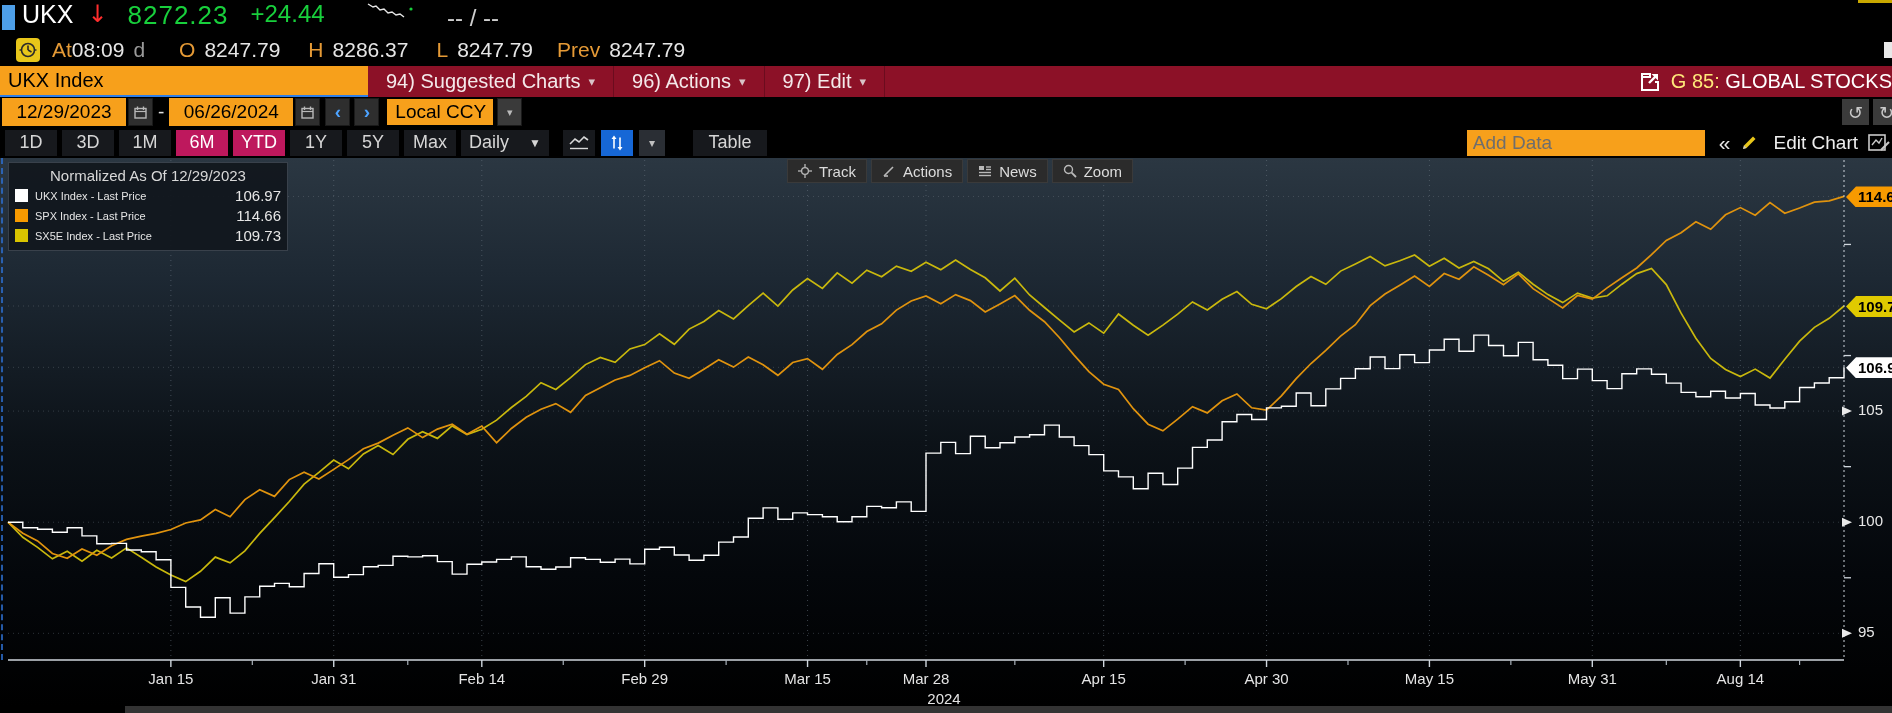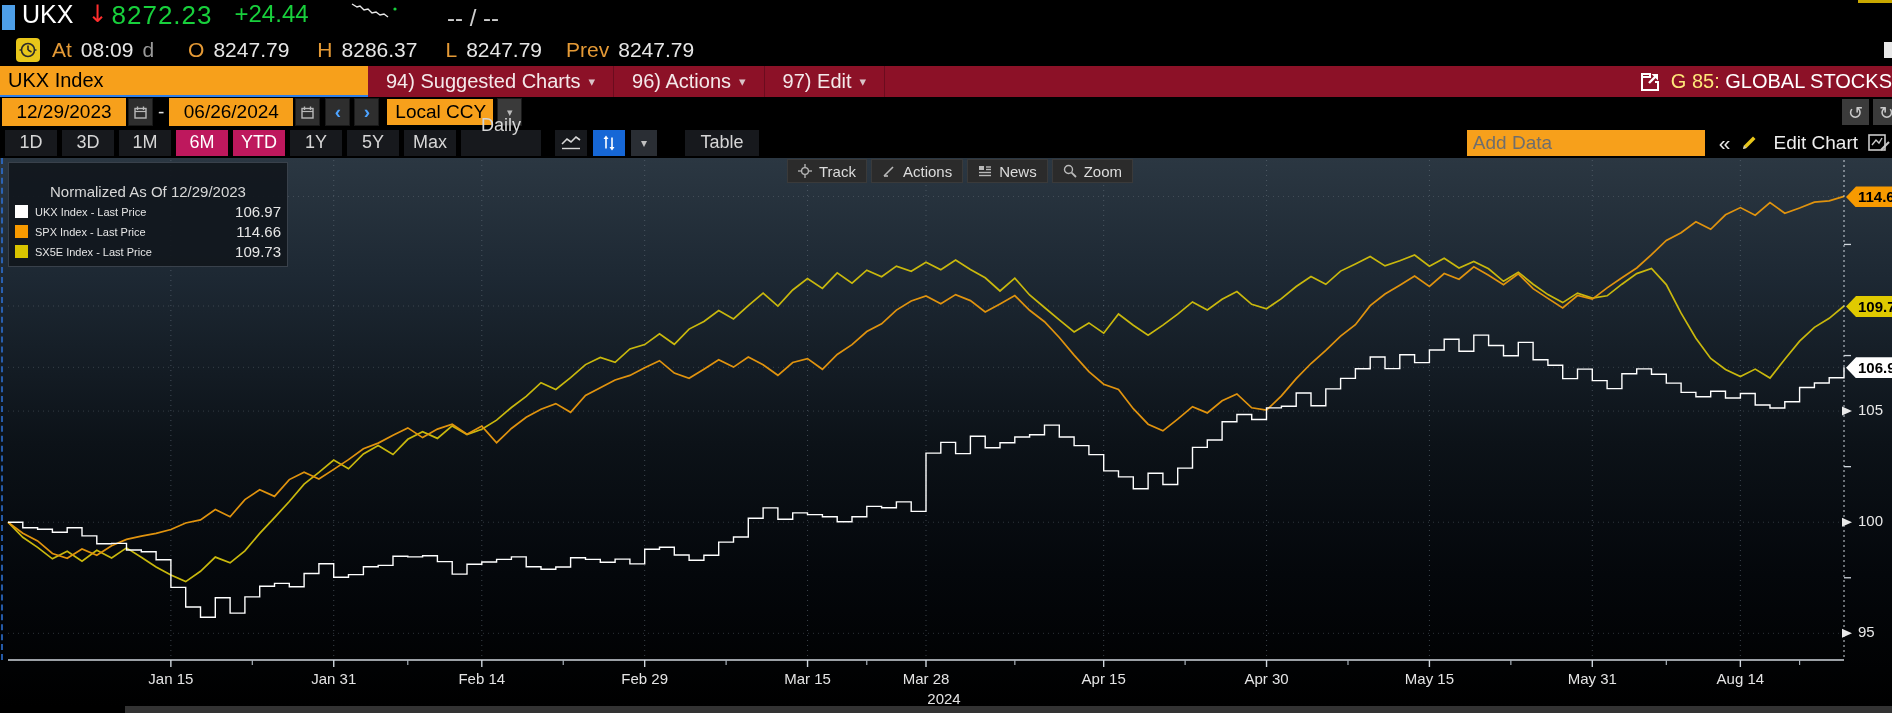--- a/index.html
+++ b/index.html
@@ -5,21 +5,21 @@
   html,body{margin:0;padding:0;background:#000;}
   body{width:1892px;height:713px;overflow:hidden;position:relative;
        font-family:"Liberation Sans","DejaVu Sans",sans-serif;}
   .screen{position:absolute;inset:0;background:#000;}
 
   
   .row1{position:absolute;left:0;top:0;width:1892px;height:33px;display:flex;}
   .panel-tab{position:absolute;left:2px;top:5px;width:13px;height:25px;background:#4e9fe8;}
   .ticker{margin-left:22px;color:#fff;font-size:25px;}
   .dn-arrow{margin-left:14px;color:#ff2d2d;font-size:24px;font-family:"DejaVu Sans",sans-serif;}
-  .last{margin-left:4px;color:#18d03c;font-size:26px;letter-spacing:1px;}
+  .last{margin-left:20px;color:#18d03c;font-size:26px;letter-spacing:1px;}
   .chg{margin-left:22px;color:#18d03c;font-size:24px;}
   .spark{margin-left:42px;}
   .bidask{position:absolute;left:447px;top:4px;color:#cfcfcf;font-size:24px;}
 
   
   .row2{position:absolute;left:0;top:33px;width:1892px;height:33px;display:flex;align-items:center;color:#e6e6e6;font-size:21px;}
   .row2 .lbl{color:#e59a36;}
   .row2 .dim{color:#9a9a9a;}
   .clockbtn{margin-left:16px;width:24px;height:24px;background:#e8c61a;border-radius:4px;display:flex;align-items:center;justify-content:center;}
 
@@ -42,39 +42,39 @@
   .dash-sep{color:#e0e0e0;font-size:19px;margin:0 5px;}
   .ccy-field{width:98px;height:26px;background:#f7a01b;color:#000;font-size:19px;display:flex;align-items:center;padding-left:8px;}
   .undo-group{position:absolute;right:-8px;top:2px;display:flex;gap:4px;}
   .undo-btn{width:27px;height:26px;background:#3b3b3b;color:#c9c9c9;font-size:18px;display:flex;align-items:center;justify-content:center;font-family:"DejaVu Sans",sans-serif;}
 
   
   .row5{position:absolute;left:0;top:127px;width:1892px;height:31px;background:#000;display:flex;align-items:center;}
   .tb-btn{height:26px;min-width:36px;padding:0 8px;margin-left:5px;background:#17191d;color:#d6d6d6;font-size:18px;
           display:flex;align-items:center;justify-content:center;}
   .tb-btn.active{background:#be185d;color:#fff;}
-  .tb-btn.freq{min-width:64px;gap:20px;flex-direction:column;}
+  .tb-btn.freq{min-width:64px;gap:20px;}
   .tb-btn .fcaret{font-size:12px;}
   .icon-btn{height:26px;width:32px;margin-left:6px;background:#17191d;display:flex;align-items:center;justify-content:center;}
   .icon-btn.blue{background:#1667d6;}
   .icon-btn.small{width:26px;background:#2a2e34;color:#c0c0c0;font-size:12px;}
   .tb-right{margin-left:auto;display:flex;align-items:center;}
   .adddata{width:226px;height:26px;border:none;background:#f7a01b;font-size:19px;padding:0 6px;outline:none;
            font-family:"Liberation Sans",sans-serif;color:#000;}
   .adddata::placeholder{color:#6e6e6e;opacity:1;}
   .collapse{color:#e8e8e8;font-size:21px;margin:0 10px 0 14px;}
   .editchart{display:flex;align-items:center;gap:17px;color:#eee;font-size:19px;margin-right:10px;white-space:nowrap;}
 
   
   .chart{position:absolute;left:0;top:158px;width:1892px;height:548px;
          background:linear-gradient(180deg,#2b3742 0%,#1d2833 22%,#0c1218 52%,#04070b 76%,#000 100%);}
   .chart-svg{position:absolute;left:0;top:0;}
   .leftedge{position:absolute;left:1px;top:0;width:0;height:502px;border-left:2px dashed #2d6fd0;opacity:.8;}
 
-  .legend{position:absolute;left:8px;top:4px;width:280px;background:rgba(17,23,29,.93);border:1px solid #39414b;padding:20px 6px 6px 6px;box-sizing:border-box;}
+  .legend{position:absolute;left:8px;top:4px;width:280px;background:rgba(17,23,29,.93);border:1px solid #39414b;padding:4px 6px 6px 6px;box-sizing:border-box;}
   .legend-title{color:#d8d8d8;font-size:15px;text-align:center;margin-bottom:2px;}
   .legend-row{display:flex;align-items:center;gap:7px;margin-top:3px;}
   .swatch{width:13px;height:13px;flex:0 0 13px;}
   .legend-name{color:#e5e5e5;font-size:11px;}
   .legend-val{margin-left:auto;color:#e6e6e6;font-size:15px;}
 
   .overlay-btns{position:absolute;left:787px;top:1px;display:flex;gap:4px;}
   .ovbtn{height:22px;background:#2b2b2b;border:1px solid #3a3a3a;color:#dcdcdc;font-size:15px;display:flex;align-items:center;gap:7px;padding:0 10px;}
 
   .xlab{position:absolute;color:#e4e4e4;font-size:15px;transform:translateX(-50%);white-space:nowrap;}
@@ -108,21 +108,21 @@
     <div class="clockbtn">
       <svg width="18" height="18" viewBox="0 0 18 18">
         <circle cx="9" cy="9" r="6.5" fill="none" stroke="#2a2a2a" stroke-width="1.6"></circle>
         <line x1="9" y1="9" x2="9" y2="4.5" stroke="#2a2a2a" stroke-width="1.6"></line>
         <line x1="9" y1="9" x2="12.5" y2="11" stroke="#2a2a2a" stroke-width="1.6"></line>
         <line x1="0.5" y1="9" x2="2.5" y2="9" stroke="#2a2a2a" stroke-width="1.4"></line>
         <line x1="15.5" y1="9" x2="17.5" y2="9" stroke="#2a2a2a" stroke-width="1.4"></line>
       </svg>
     </div>
     <span class="lbl" style="margin-left:12px">At</span>
-    <span style="margin-left:9px">08:09</span>
+    <span style="">08:09</span>
     <span class="dim" style="margin-left:9px">d</span>
     <span class="lbl" style="margin-left:34px">O</span>
     <span style="margin-left:9px">8247.79</span>
     <span class="lbl" style="margin-left:28px">H</span>
     <span style="margin-left:9px">8286.37</span>
     <span class="lbl" style="margin-left:28px">L</span>
     <span style="margin-left:9px">8247.79</span>
     <span class="lbl" style="margin-left:24px">Prev</span>
     <span style="margin-left:9px">8247.79</span>
   </div>

